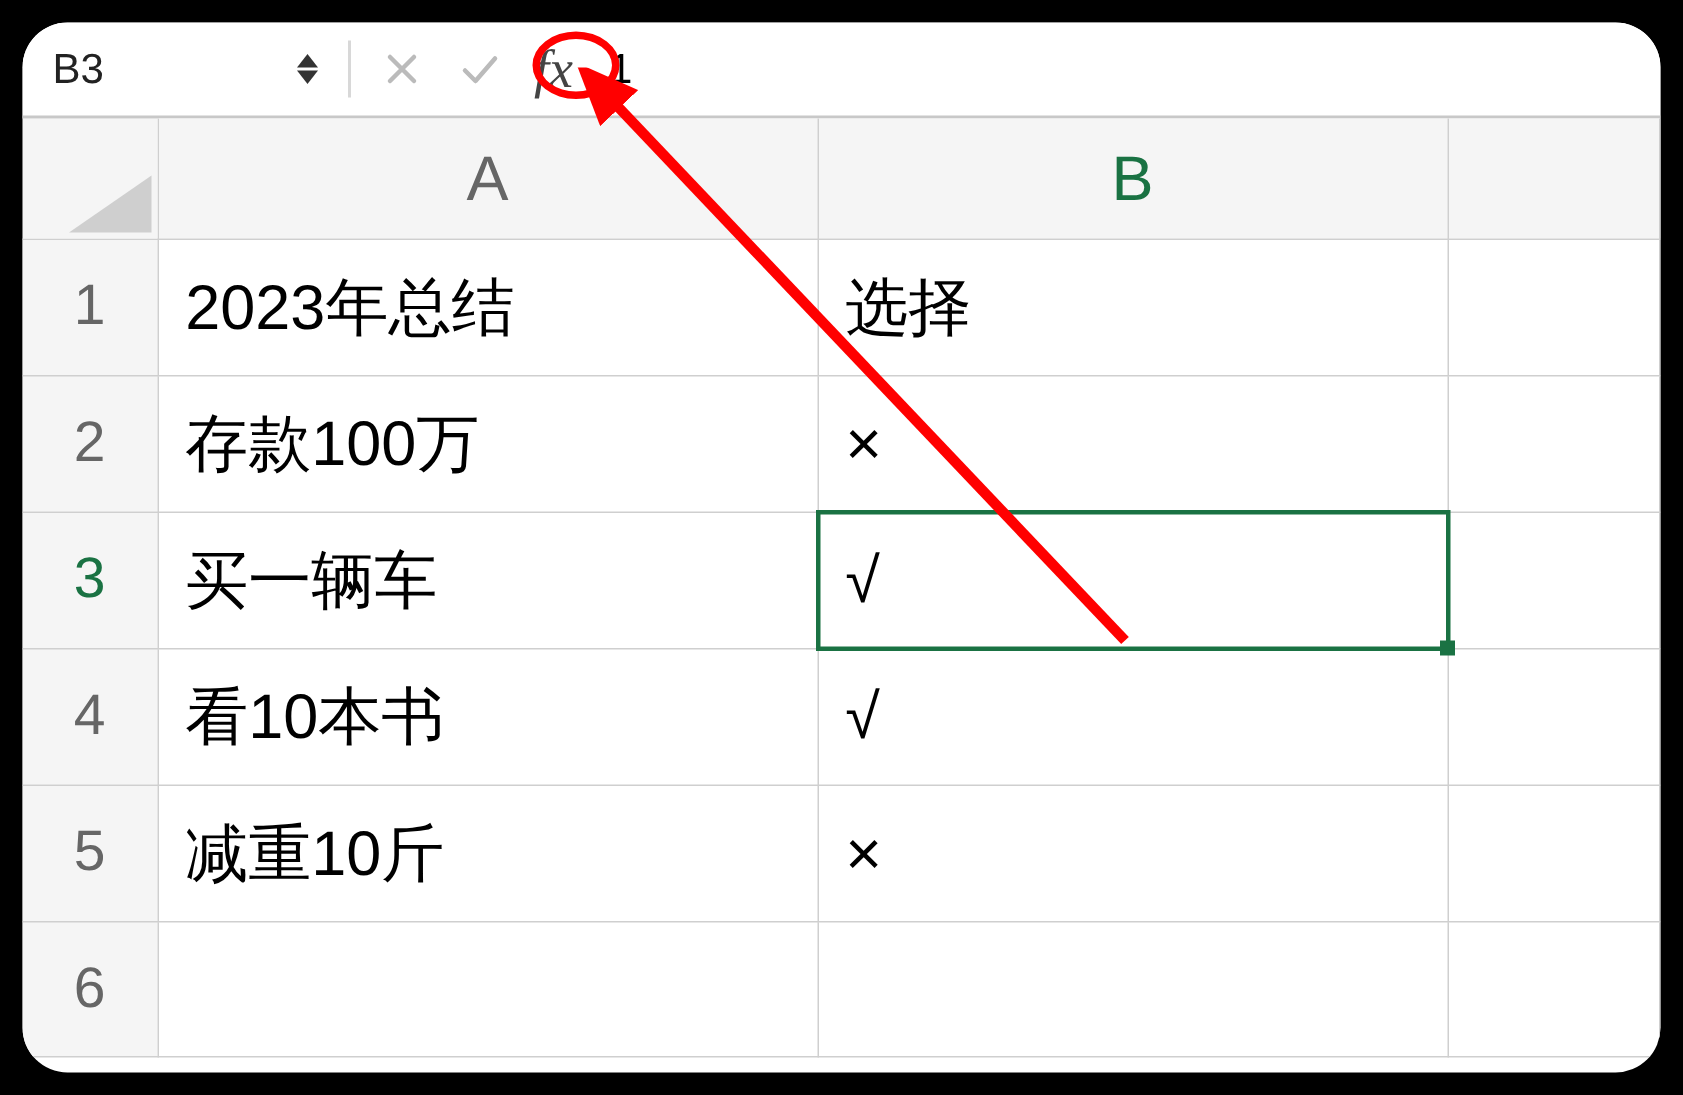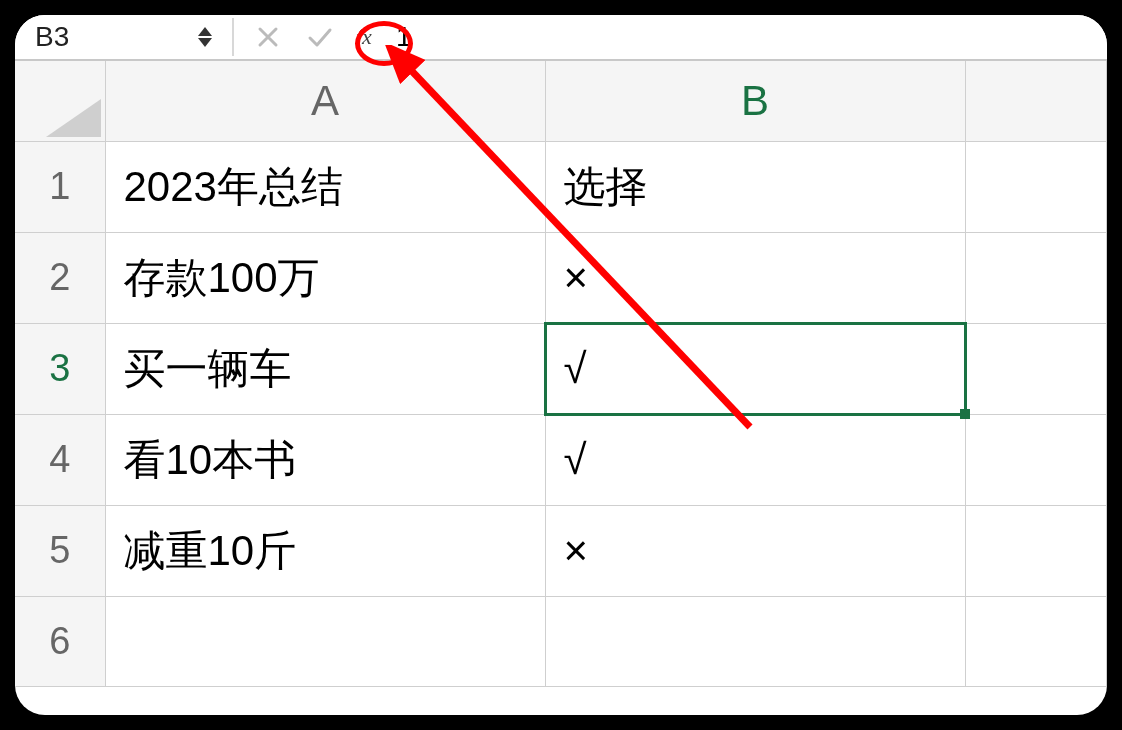--- a/index.html
+++ b/index.html
@@ -16,21 +16,21 @@
       background: #fff;
       width: 1092px;
       height: 700px;
       border-radius: 30px;
       overflow: hidden;
       position: relative;
     }
     .formula-bar {
       display: flex;
       align-items: center;
-      height: 46px;
+      height: 64px;
       border-bottom: 2px solid #c8c8c8;
       background: #fff;
       padding: 13px 10px;
       gap: 8px;
     }
     .name-box {
       width: 165px;
       height: 40px;
       border: none;
       background: #fff;
@@ -60,21 +60,21 @@
       height: 40px;
       display: flex;
       align-items: center;
       justify-content: center;
       color: #aaa;
       font-size: 26px;
     }
     .fx-label {
       font-style: italic;
       font-family: "Times New Roman", serif;
-      font-size: 22px;
+      font-size: 36px;
       color: #444;
       margin: 0 14px 0 6px;
       font-weight: 500;
     }
     .formula-input {
       font-size: 28px;
       color: #000;
       flex: 1;
       border: none;
       outline: none;

